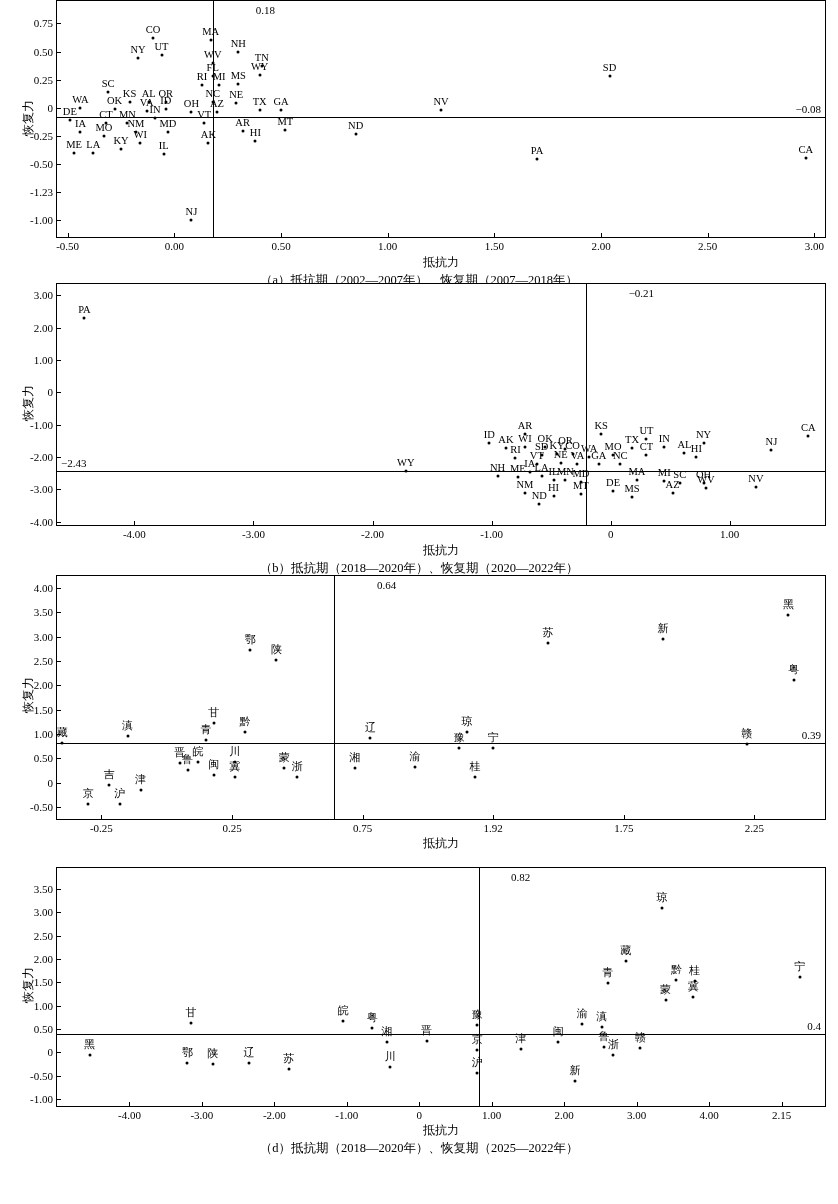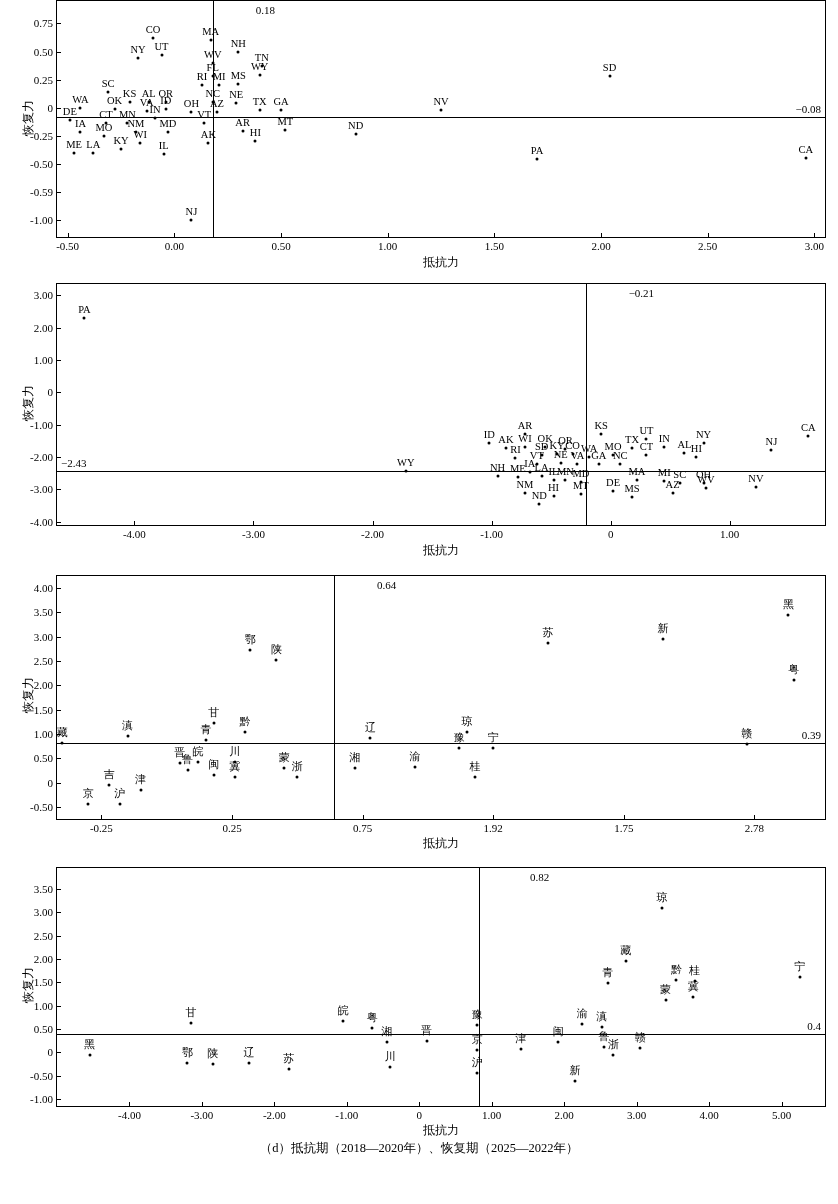--- a/index.html
+++ b/index.html
@@ -50,21 +50,21 @@
           <div class="tick-x" style="left: 437.333px; top: 239px;">1.50</div>
           <div class="tickmark-x" style="left: 544px;"></div>
           <div class="tick-x" style="left: 544px; top: 239px;">2.00</div>
           <div class="tickmark-x" style="left: 650.667px;"></div>
           <div class="tick-x" style="left: 650.667px; top: 239px;">2.50</div>
           <div class="tickmark-x" style="left: 757.333px;"></div>
           <div class="tick-x" style="left: 757.333px; top: 239px;">3.00</div>
           <div class="tickmark-y" style="top: 219.143px;"></div>
           <div class="tick-y" style="left: -44px; width: 40px; top: 219.143px;">-1.00</div>
           <div class="tickmark-y" style="top: 191.048px;"></div>
-          <div class="tick-y" style="left: -44px; width: 40px; top: 191.048px;">-0.59</div>
+          <div class="tick-y" style="left: -44px; width: 40px; top: 191.048px;">-1.23</div>
           <div class="tickmark-y" style="top: 162.952px;"></div>
           <div class="tick-y" style="left: -44px; width: 40px; top: 162.952px;">-0.50</div>
           <div class="tickmark-y" style="top: 134.857px;"></div>
           <div class="tick-y" style="left: -44px; width: 40px; top: 134.857px;">-0.25</div>
           <div class="tickmark-y" style="top: 106.762px;"></div>
           <div class="tick-y" style="left: -44px; width: 40px; top: 106.762px;">0</div>
           <div class="tickmark-y" style="top: 78.6667px;"></div>
           <div class="tick-y" style="left: -44px; width: 40px; top: 78.6667px;">0.25</div>
           <div class="tickmark-y" style="top: 50.5714px;"></div>
           <div class="tick-y" style="left: -44px; width: 40px; top: 50.5714px;">0.50</div>
@@ -170,20 +170,21 @@
           <div class="lab" style="left: 106.667px; top: 149.838px;">IL</div>
           <div class="pt" style="left: 480px; top: 158.457px;"></div>
           <div class="lab" style="left: 480px; top: 155.457px;">PA</div>
           <div class="pt" style="left: 748.8px; top: 157.333px;"></div>
           <div class="lab" style="left: 748.8px; top: 154.333px;">CA</div>
           <div class="pt" style="left: 134.4px; top: 219.143px;"></div>
           <div class="lab" style="left: 134.4px; top: 216.143px;">NJ</div>
         </div>
       <div class="xlabel" style="margin-top:16px;">抵抗力</div>
     </div>
+    <div class="caption">（a）抵抗期（2002—2007年）、恢复期（2007—2018年）</div>
   </div>
 
   <div class="panel" style="height:292px;">
     <div class="plotwrap">
       <div class="ylabel" style="left:-46px;top:120px;">恢复力</div>
       <div class="frame" id="frame-b" style="height:243px;">
           <div class="tickmark-x" style="left: 77.3953px;"></div>
           <div class="tick-x" style="left: 77.3953px; top: 244px;">-4.00</div>
           <div class="tickmark-x" style="left: 196.465px;"></div>
           <div class="tick-x" style="left: 196.465px; top: 244px;">-3.00</div>
@@ -309,38 +310,39 @@
           <div class="lab" style="left: 556.056px; top: 204.034px;">DE</div>
           <div class="pt" style="left: 575.107px; top: 212.533px;"></div>
           <div class="lab" style="left: 575.107px; top: 209.533px;">MS</div>
           <div class="pt" style="left: 615.591px; top: 208.651px;"></div>
           <div class="lab" style="left: 615.591px; top: 205.651px;">AZ</div>
           <div class="pt" style="left: 482.233px; top: 219.973px;"></div>
           <div class="lab" style="left: 482.233px; top: 216.973px;">ND</div>
         </div>
       <div class="xlabel" style="margin-top:16px;">抵抗力</div>
     </div>
+    <div class="caption">（b）抵抗期（2018—2020年）、恢复期（2020—2022年）</div>
   </div>
 
   <div class="panel" style="height:292px;">
     <div class="plotwrap">
       <div class="ylabel" style="left:-46px;top:120px;">恢复力</div>
       <div class="frame" id="frame-c" style="height:245px;">
           <div class="tickmark-x" style="left: 44.4082px;"></div>
           <div class="tick-x" style="left: 44.4082px; top: 246px;">-0.25</div>
           <div class="tickmark-x" style="left: 175.02px;"></div>
           <div class="tick-x" style="left: 175.02px; top: 246px;">0.25</div>
           <div class="tickmark-x" style="left: 305.633px;"></div>
           <div class="tick-x" style="left: 305.633px; top: 246px;">0.75</div>
           <div class="tickmark-x" style="left: 436.245px;"></div>
           <div class="tick-x" style="left: 436.245px; top: 246px;">1.92</div>
           <div class="tickmark-x" style="left: 566.857px;"></div>
           <div class="tick-x" style="left: 566.857px; top: 246px;">1.75</div>
           <div class="tickmark-x" style="left: 697.469px;"></div>
-          <div class="tick-x" style="left: 697.469px; top: 246px;">2.78</div>
+          <div class="tick-x" style="left: 697.469px; top: 246px;">2.25</div>
           <div class="tickmark-y" style="top: 230.85px;"></div>
           <div class="tick-y" style="left: -44px; width: 40px; top: 230.85px;">-0.50</div>
           <div class="tickmark-y" style="top: 206.55px;"></div>
           <div class="tick-y" style="left: -44px; width: 40px; top: 206.55px;">0</div>
           <div class="tickmark-y" style="top: 182.25px;"></div>
           <div class="tick-y" style="left: -44px; width: 40px; top: 182.25px;">0.50</div>
           <div class="tickmark-y" style="top: 157.95px;"></div>
           <div class="tick-y" style="left: -44px; width: 40px; top: 157.95px;">1.00</div>
           <div class="tickmark-y" style="top: 133.65px;"></div>
           <div class="tick-y" style="left: -44px; width: 40px; top: 133.65px;">1.50</div>
@@ -441,21 +443,21 @@
           <div class="tick-x" style="left: 362.264px; top: 241px;">0</div>
           <div class="tickmark-x" style="left: 434.717px;"></div>
           <div class="tick-x" style="left: 434.717px; top: 241px;">1.00</div>
           <div class="tickmark-x" style="left: 507.17px;"></div>
           <div class="tick-x" style="left: 507.17px; top: 241px;">2.00</div>
           <div class="tickmark-x" style="left: 579.623px;"></div>
           <div class="tick-x" style="left: 579.623px; top: 241px;">3.00</div>
           <div class="tickmark-x" style="left: 652.075px;"></div>
           <div class="tick-x" style="left: 652.075px; top: 241px;">4.00</div>
           <div class="tickmark-x" style="left: 724.528px;"></div>
-          <div class="tick-x" style="left: 724.528px; top: 241px;">5.00</div>
+          <div class="tick-x" style="left: 724.528px; top: 241px;">2.15</div>
           <div class="tickmark-y" style="top: 231px;"></div>
           <div class="tick-y" style="left: -44px; width: 40px; top: 231px;">-1.00</div>
           <div class="tickmark-y" style="top: 207.667px;"></div>
           <div class="tick-y" style="left: -44px; width: 40px; top: 207.667px;">-0.50</div>
           <div class="tickmark-y" style="top: 184.333px;"></div>
           <div class="tick-y" style="left: -44px; width: 40px; top: 184.333px;">0</div>
           <div class="tickmark-y" style="top: 161px;"></div>
           <div class="tick-y" style="left: -44px; width: 40px; top: 161px;">0.50</div>
           <div class="tickmark-y" style="top: 137.667px;"></div>
           <div class="tick-y" style="left: -44px; width: 40px; top: 137.667px;">1.00</div>
@@ -465,21 +467,21 @@
           <div class="tick-y" style="left: -44px; width: 40px; top: 91px;">2.00</div>
           <div class="tickmark-y" style="top: 67.6667px;"></div>
           <div class="tick-y" style="left: -44px; width: 40px; top: 67.6667px;">2.50</div>
           <div class="tickmark-y" style="top: 44.3333px;"></div>
           <div class="tick-y" style="left: -44px; width: 40px; top: 44.3333px;">3.00</div>
           <div class="tickmark-y" style="top: 21px;"></div>
           <div class="tick-y" style="left: -44px; width: 40px; top: 21px;">3.50</div>
           <div class="hline" style="top: 165.667px;"></div>
           <div class="hval" style="right: 4px; top: 151.667px;">0.4</div>
           <div class="vline" style="left: 421.675px;"></div>
-          <div class="vval" style="left: 433px; top: 3px;">0.82</div>
+          <div class="vval" style="left: 414px; top: 3px;">0.82</div>
           <div class="pt" style="left: 604.981px; top: 39.6667px;"></div>
           <div class="lab lab-cn" style="left: 604.981px; top: 36.6667px;">琼</div>
           <div class="pt" style="left: 568.755px; top: 93.3333px;"></div>
           <div class="lab lab-cn" style="left: 568.755px; top: 90.3333px;">藏</div>
           <div class="pt" style="left: 742.642px; top: 108.733px;"></div>
           <div class="lab lab-cn" style="left: 742.642px; top: 105.733px;">宁</div>
           <div class="pt" style="left: 550.642px; top: 115.267px;"></div>
           <div class="lab lab-cn" style="left: 550.642px; top: 112.267px;">青</div>
           <div class="pt" style="left: 619.472px; top: 112px;"></div>
           <div class="lab lab-cn" style="left: 619.472px; top: 109px;">黔</div>

